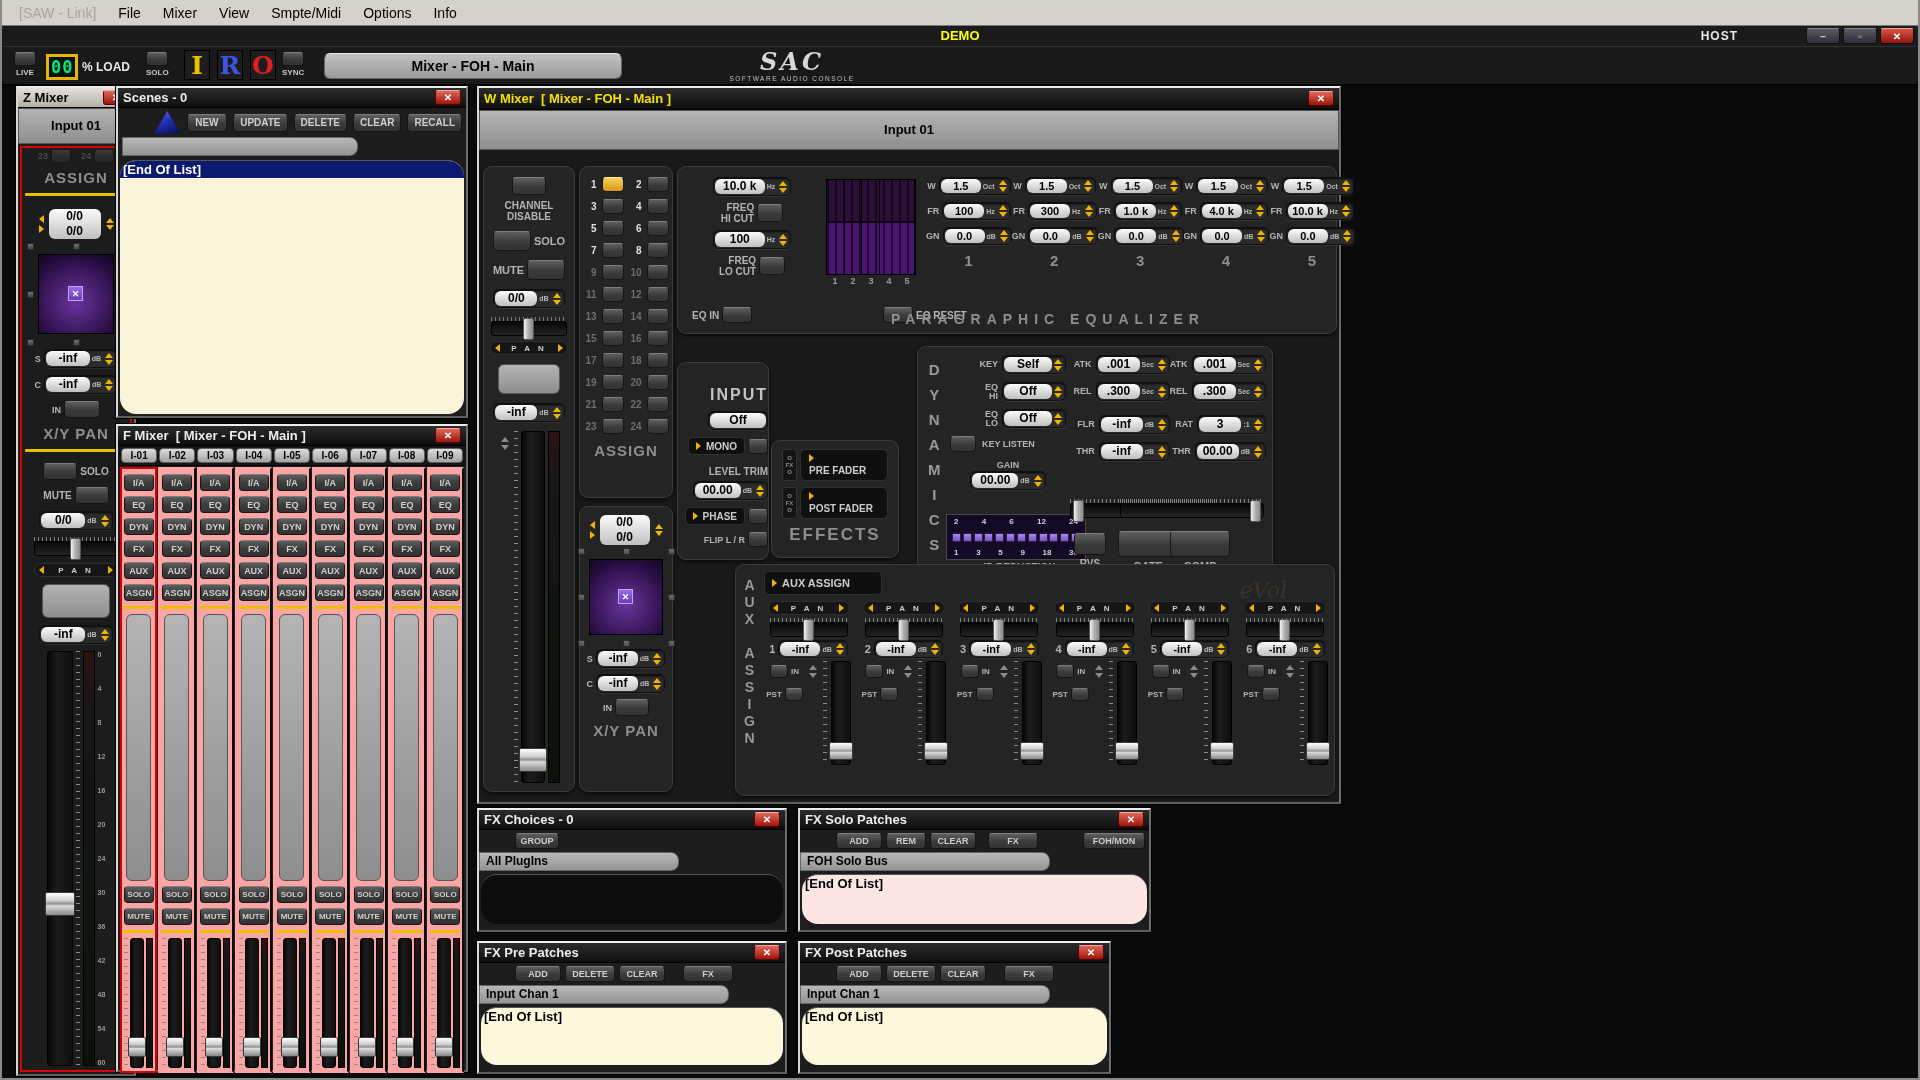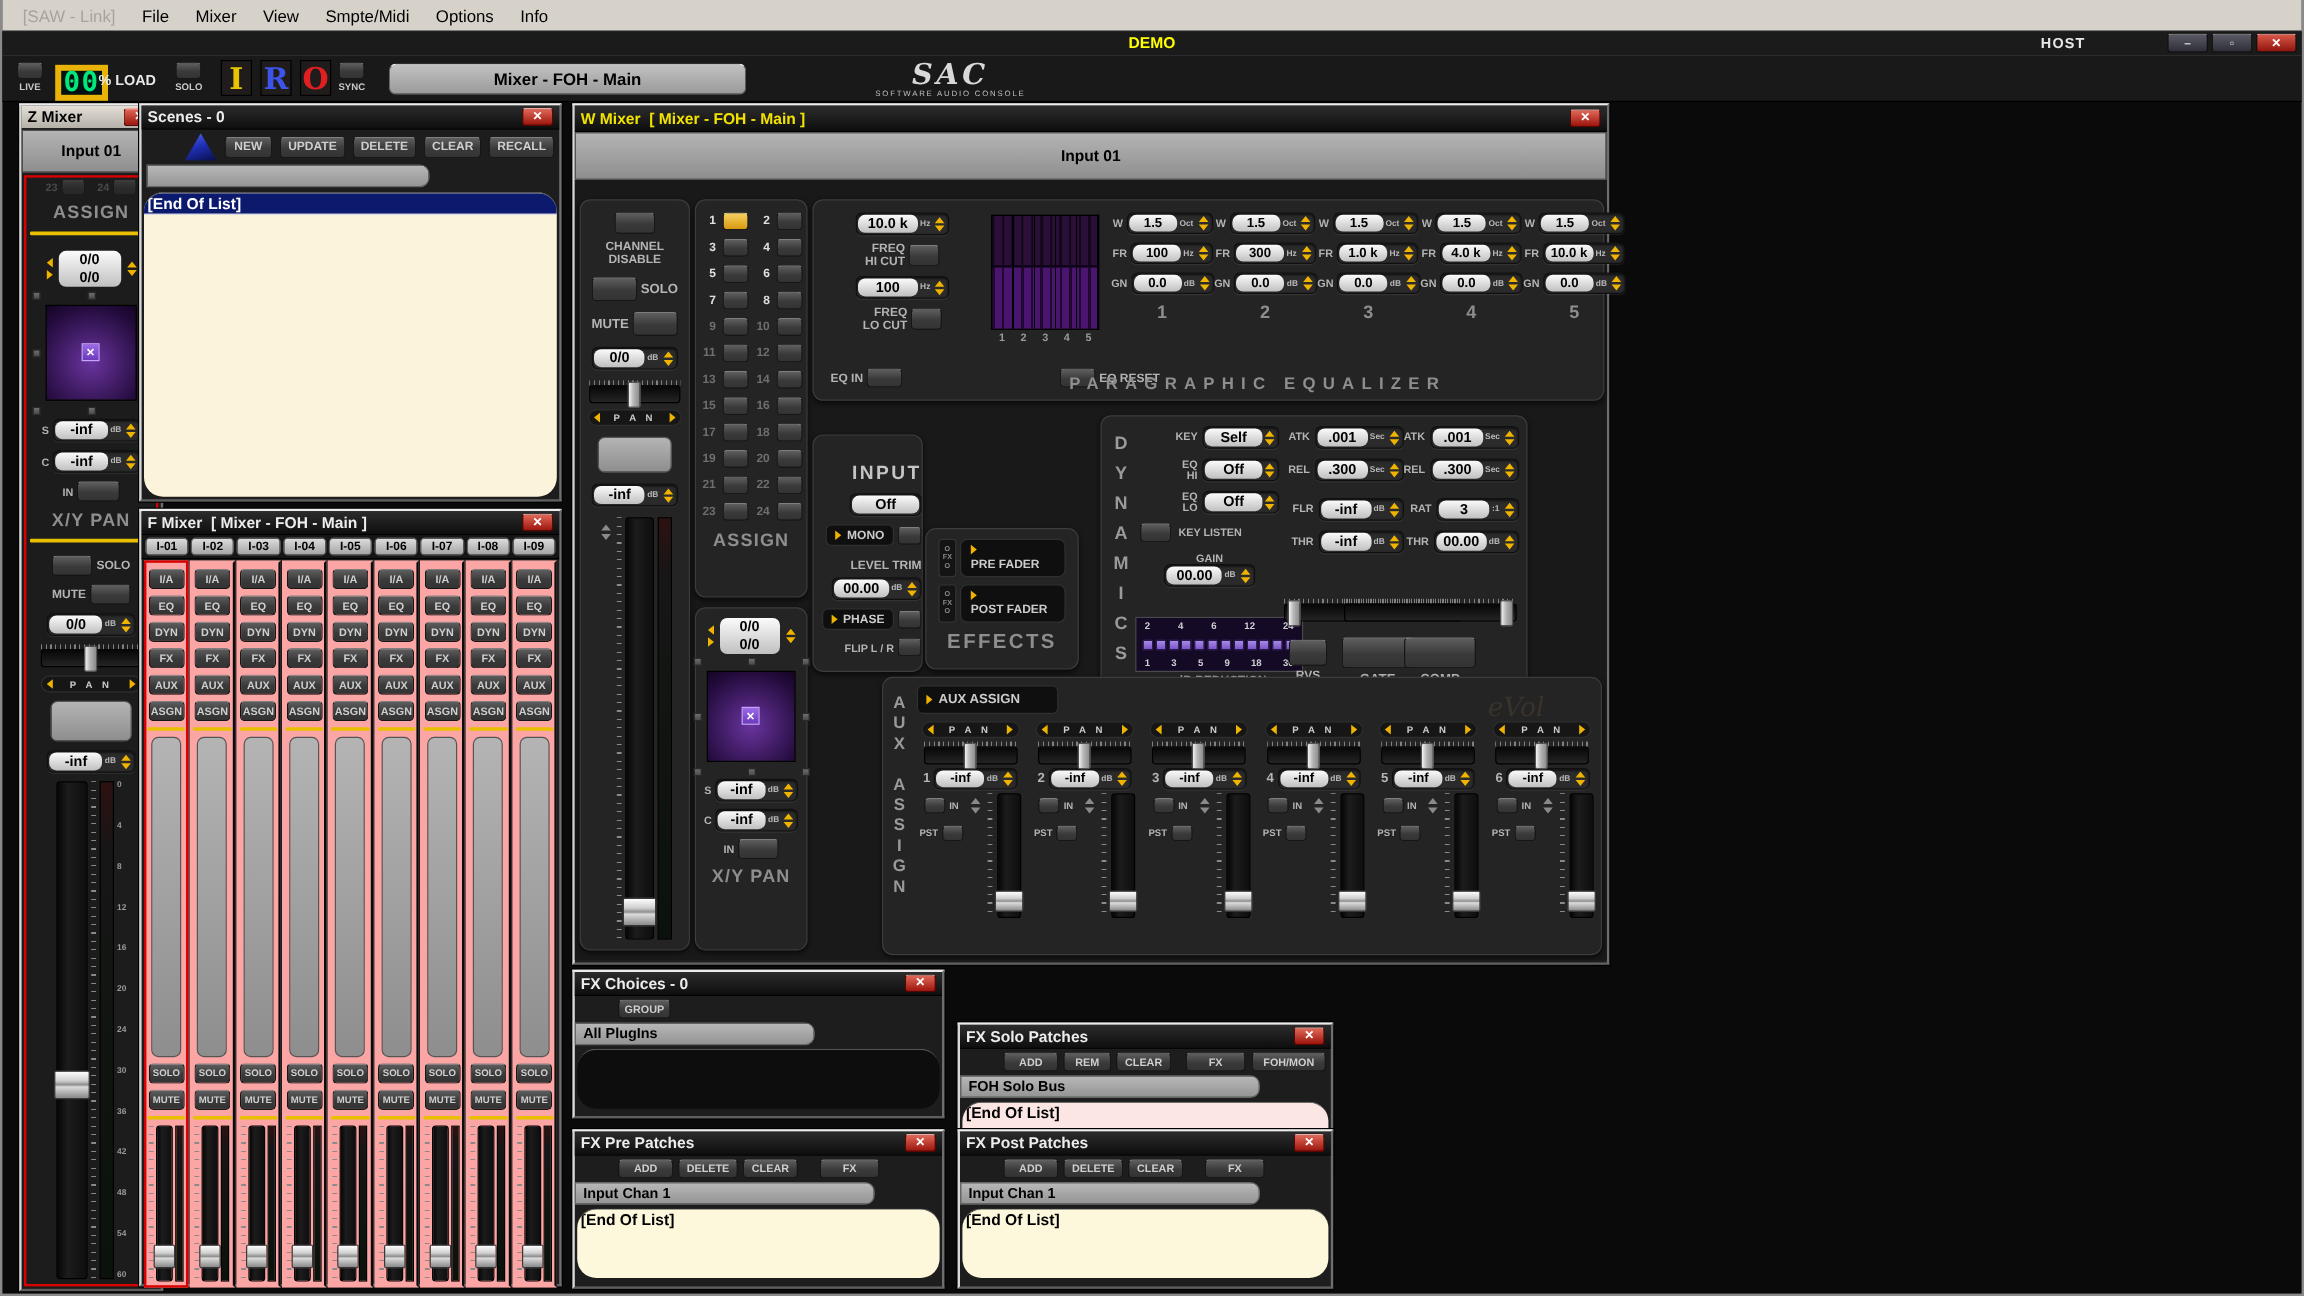--- a/index.html
+++ b/index.html
@@ -16,22 +16,22 @@
   .host{position:absolute;right:180px;top:3px;color:#e8e8e8;font-weight:bold;font-size:12px;letter-spacing:1px;}
   .winbtns{position:absolute;right:4px;top:2px;display:flex;gap:3px;}
   .wb{width:34px;height:16px;border-radius:3px;border:1px solid #111;border-top-color:#888;
       background:linear-gradient(#5a5a66,#2e2e38);color:#d8d8d8;font-weight:bold;font-size:10px;line-height:14px;text-align:center;}
   .wb.close{background:linear-gradient(#d85848,#8e130c);border-top-color:#f0a098;color:#fff;}
   
   .toolbar{height:38px;background:#191919;position:relative;border-bottom:1px solid #000;}
   .tgroup{position:absolute;display:flex;flex-direction:column;align-items:center;gap:2px;top:5px;}
   .bb{background:linear-gradient(#5e5e5e,#3a3a3a 55%,#333);border:1px solid #161616;border-top-color:#7e7e7e;border-radius:4px;}
   .tlab{color:#c8c8c8;font-weight:bold;font-size:8px;}
-  .led{position:absolute;left:44px;top:7px;background:#001212;border:5px solid #eab308;color:#00e87a;
-       font-family:"DejaVu Sans Mono",monospace;font-weight:bold;font-size:23px;line-height:20px;padding:0 2px;letter-spacing:1px;}
+  .led{position:absolute;left:44px;top:7px;background:#001212;border:3px solid #eab308;color:#00e87a;
+       font-family:"DejaVu Sans Mono",monospace;font-weight:bold;font-size:17px;line-height:20px;padding:0 2px;letter-spacing:1px;}
   .loadlab{position:absolute;left:80px;top:13px;color:#e8e8e8;font-weight:bold;font-size:12px;}
   .iro{position:absolute;left:182px;top:3px;display:flex;gap:7px;}
   .irobox{width:26px;height:30px;background:#201c1c;border:1px solid #000;text-align:center;
           font-family:"DejaVu Serif",serif;font-weight:bold;font-size:25px;line-height:29px;}
   .mixsel{position:absolute;left:322px;top:6px;width:298px;height:26px;background:linear-gradient(#c2c2c2,#9a9a9a);
           border:1px solid #666;border-top-color:#e8e8e8;border-radius:6px;color:#000;font-weight:bold;font-size:14px;
           text-align:center;line-height:24px;}
   .saclogo{position:absolute;left:700px;top:2px;width:180px;text-align:center;color:#d8d8d8;}
   .sacmain{font-family:"DejaVu Serif",serif;font-style:italic;font-weight:bold;font-size:24px;line-height:26px;letter-spacing:3px;}
   .sacsub{font-size:6.5px;letter-spacing:1.5px;color:#c0c0c0;}
@@ -1515,21 +1515,21 @@
       <div class="ttxt">FX Choices - 0</div>
       <button class="xbtn">✕</button>
     </div>
     <div class="wtools">
       <button class="tb" style="width:44px;height:16px;font-size:9px;">GROUP</button>
     </div>
     <div class="selbar" style="width:200px;border-radius:0 8px 8px 0;">All PlugIns</div>
     <div class="list" style="height:50px;background:#0d0d0d;margin:3px 2px 0;"></div>
   </div>
 
-  <div class="win" style="left:796px;top:852px;width:313px;height:124px;">
+  <div class="win" style="left:796px;top:808px;width:353px;height:124px;">
     <div class="tbar">
       <div class="ttxt">FX Solo Patches</div>
       <button class="xbtn">✕</button>
     </div>
     <div class="wtools" style="gap:4px;">
       <button class="tb" style="width:46px;height:16px;font-size:9px;">ADD</button>
       <button class="tb" style="width:40px;height:16px;font-size:9px;">REM</button>
       <button class="tb" style="width:46px;height:16px;font-size:9px;">CLEAR</button>
       <button class="tb" style="width:50px;height:16px;font-size:9px;margin-left:8px;">FX</button>
       <button class="tb" style="width:62px;height:16px;font-size:9px;margin-left:auto;">FOH/MON</button>

